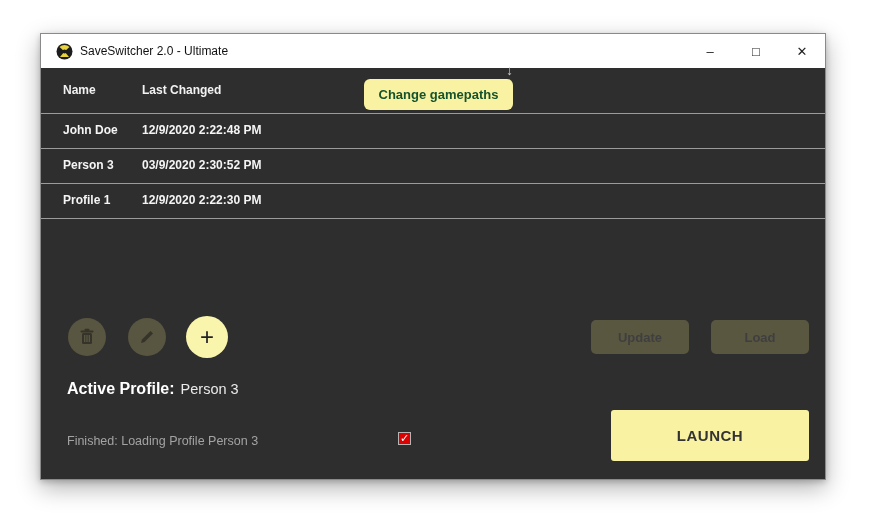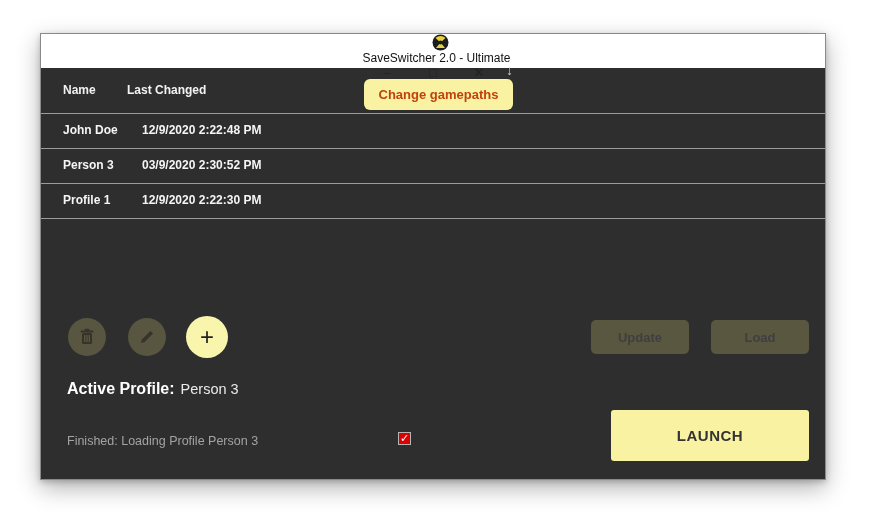--- a/index.html
+++ b/index.html
@@ -10,43 +10,42 @@
   .app-window{
     position:absolute;left:40px;top:33px;width:786px;height:447px;
     border:1px solid #8a8a8a;background:#2e2e2e;
     box-shadow:0 8px 22px rgba(0,0,0,0.30), 0 2px 6px rgba(0,0,0,0.20);
     box-sizing:border-box;
   }
   
   .titlebar{
     height:34px;background:#ffffff;display:flex;align-items:center;
     border-bottom:1px solid #2e2e2e;
-    flex-direction:column;
   }
   .titlebar .app-icon{width:17px;height:17px;margin-left:15px;flex:0 0 auto;}
   .titlebar .title{
     margin-left:7px;font-size:12px;color:#111111;flex:1 1 auto;
     white-space:nowrap;
   }
   .win-controls{display:flex;height:100%;}
   .win-btn{
     width:46px;height:100%;display:flex;align-items:center;justify-content:center;
     font-size:13px;color:#222;cursor:default;
   }
   
   .list-header{
     position:relative;height:44px;border-bottom:1px solid #9b9b9b;
   }
   .col-name{position:absolute;left:22px;top:14px;font-size:12px;font-weight:bold;color:#f2f2f2;}
-  .col-date{position:absolute;left:86px;top:14px;font-size:12px;font-weight:bold;color:#f2f2f2;}
+  .col-date{position:absolute;left:101px;top:14px;font-size:12px;font-weight:bold;color:#f2f2f2;}
   .gamepaths-btn{
     position:absolute;left:323px;top:10px;width:149px;height:31px;
     background:#f8f2a2;border:none;border-radius:6px;
     font-family:"Liberation Sans", sans-serif;
-    font-size:13px;font-weight:bold;color:#c2410c;cursor:pointer;
+    font-size:13px;font-weight:bold;color:#14532d;cursor:pointer;
   }
   .cursor-arrow{
     position:absolute;left:465px;top:-7px;font-size:14px;color:#c9c9c9;
     pointer-events:none;
   }
   .profile-row{
     position:relative;height:34px;border-bottom:1px solid #9b9b9b;cursor:pointer;
   }
   .profile-row .cell-name{position:absolute;left:22px;top:9px;font-size:12px;font-weight:600;color:#f5f5f5;}
   .profile-row .cell-date{position:absolute;left:101px;top:9px;font-size:12px;font-weight:600;color:#f5f5f5;}

